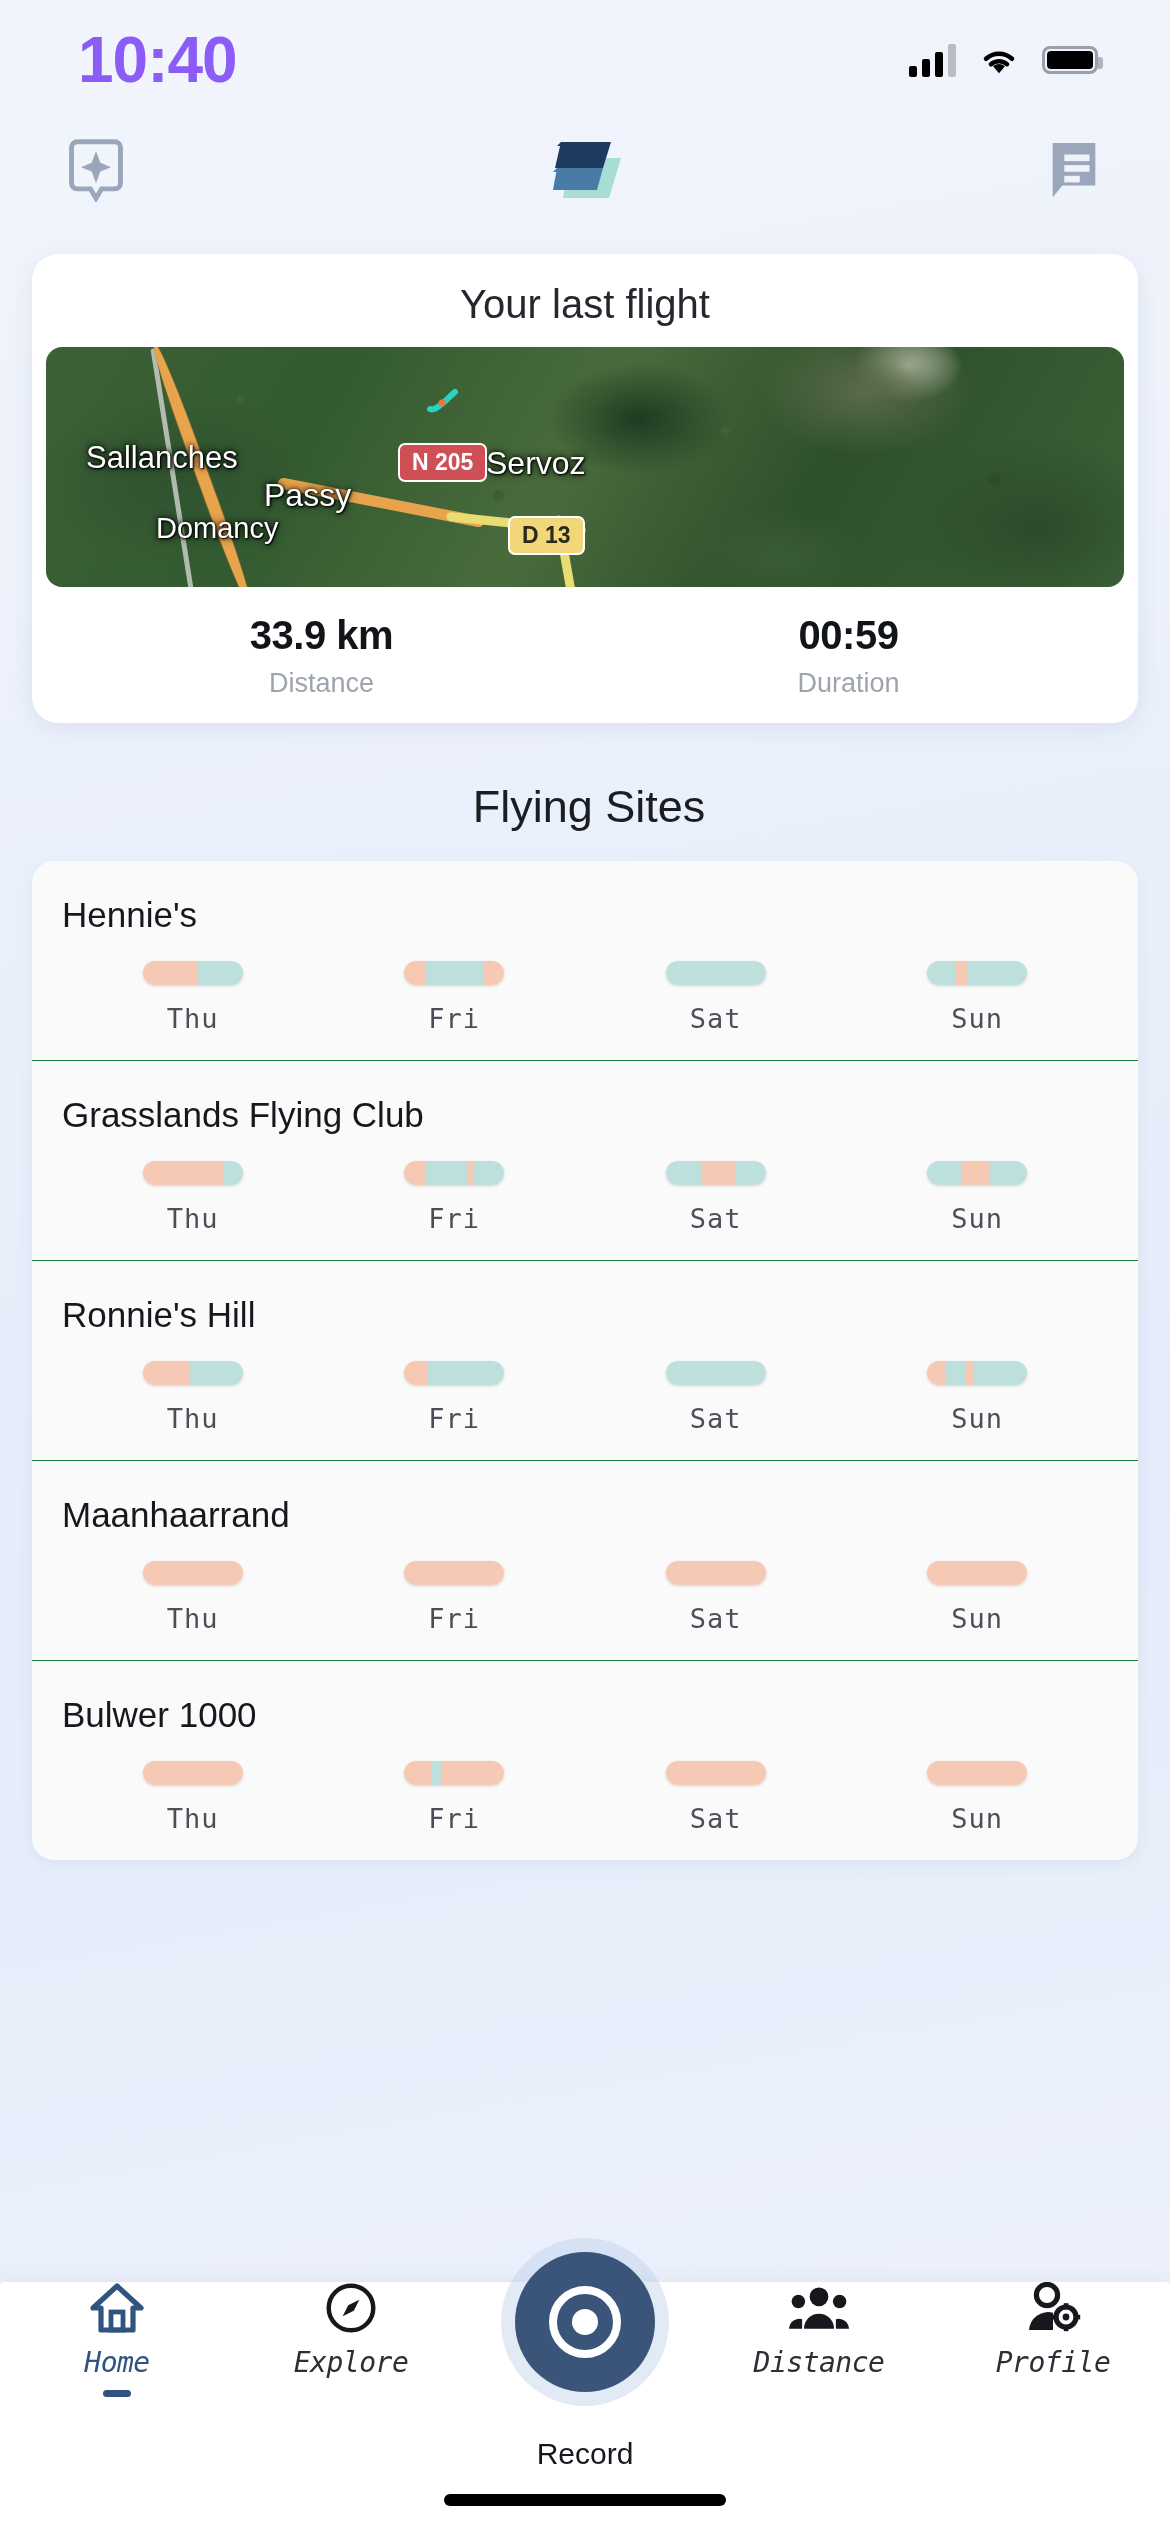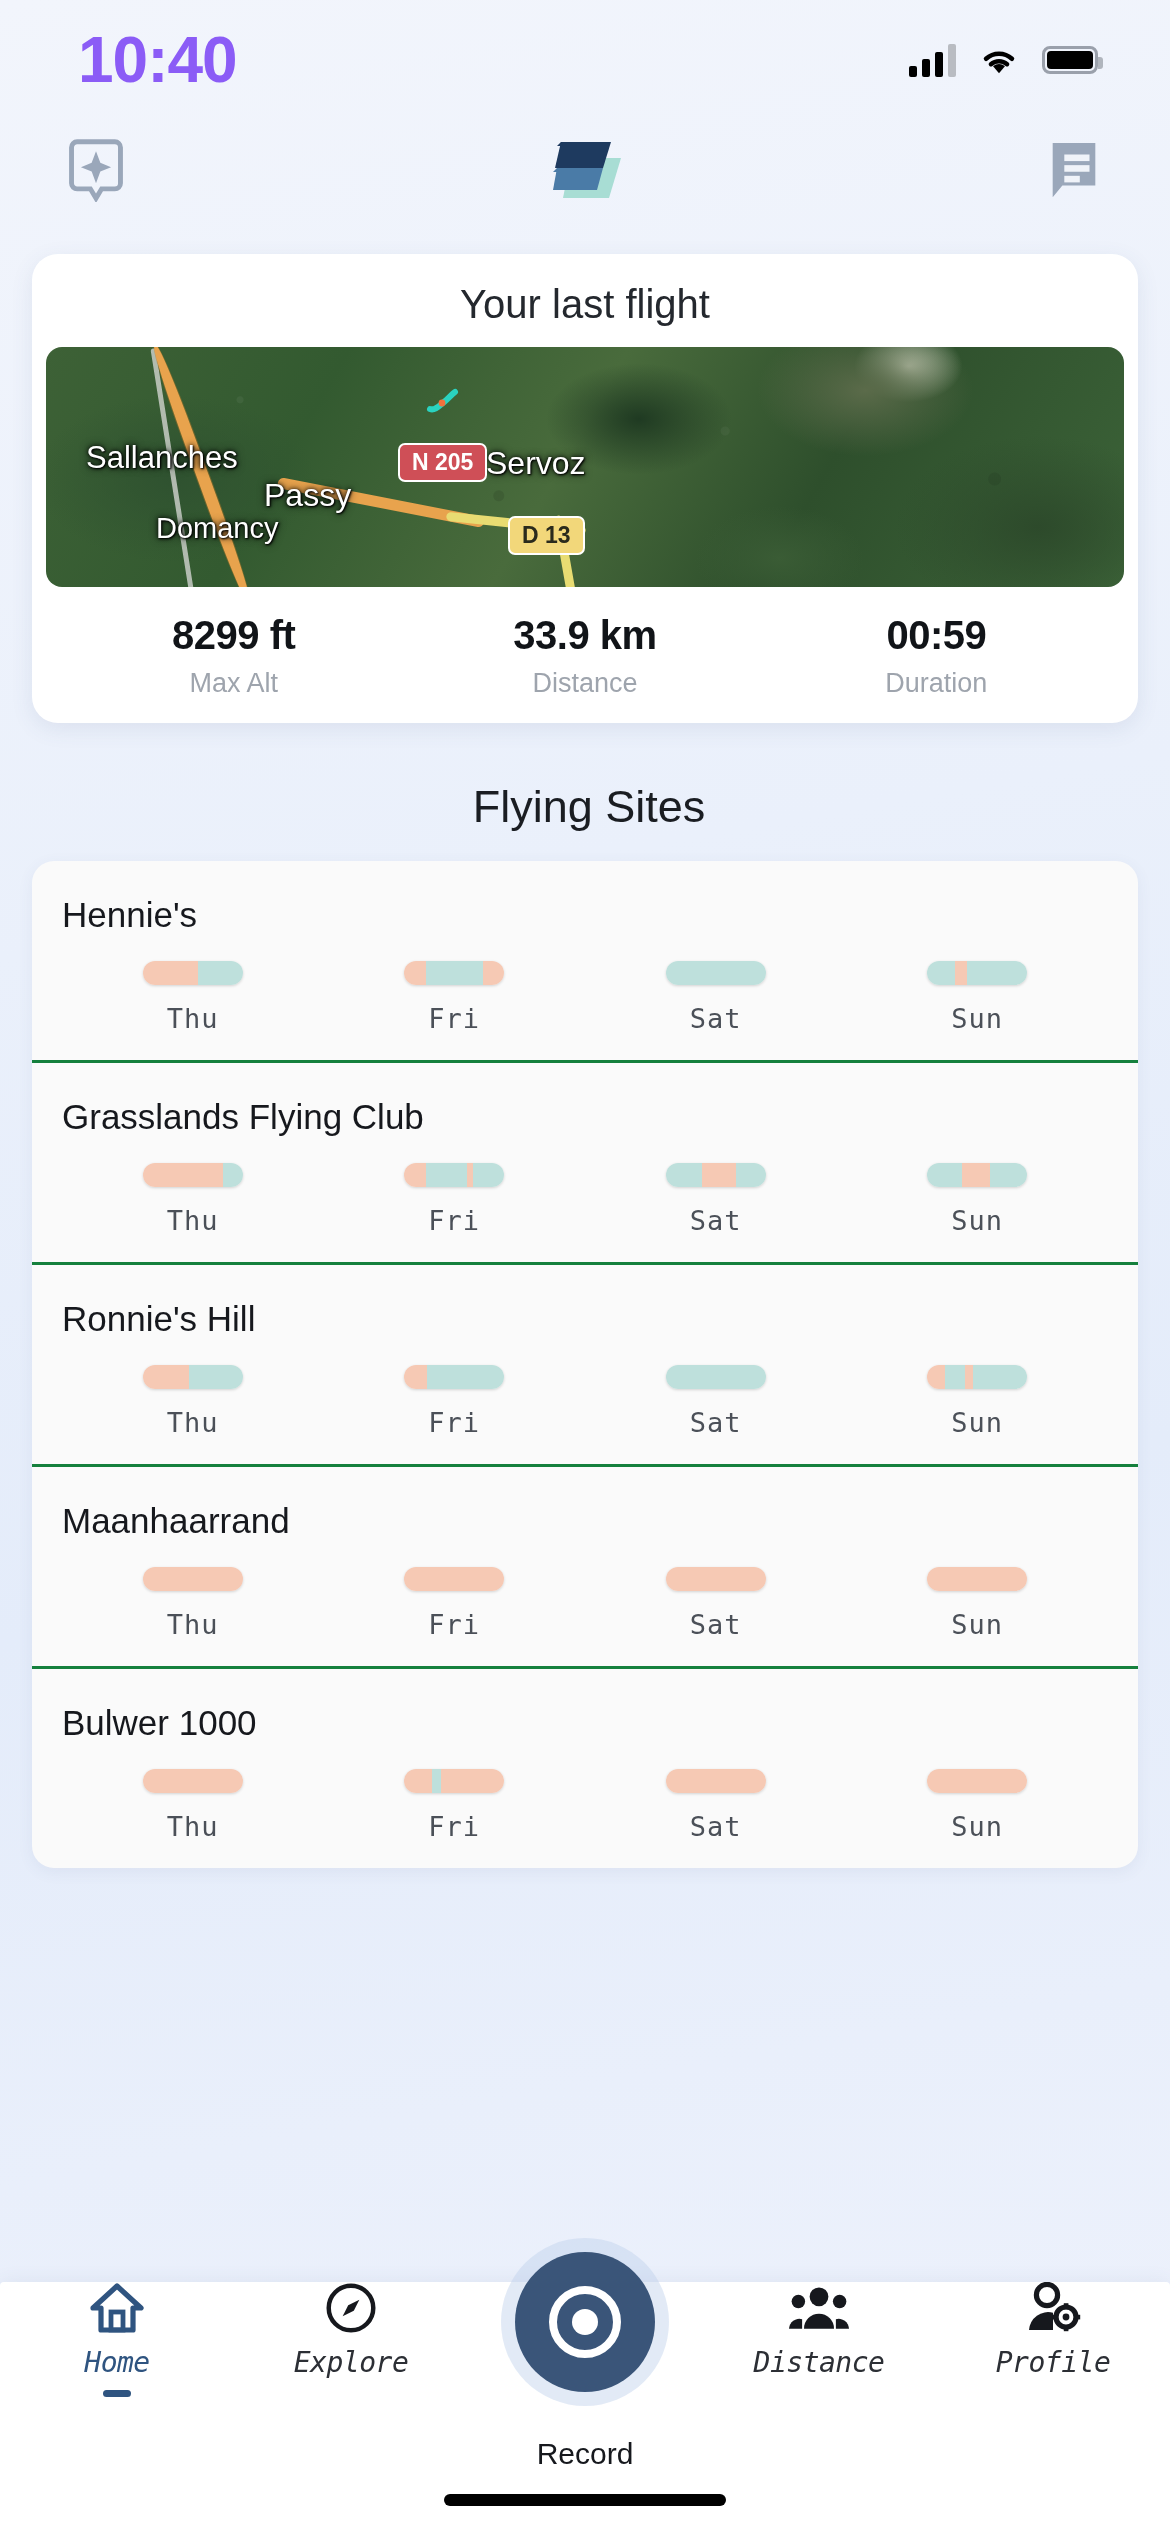--- a/index.html
+++ b/index.html
@@ -120,21 +120,21 @@
   
   .sites-title {
     text-align:center; font-size:45px; color:#1a1d22;
     font-weight:400; margin:58px 0 28px 8px;
   }
   .sites-card {
     margin:0 32px; background:#fafafa; border-radius:22px;
     box-shadow:0 4px 16px rgba(70,90,130,.07);
     overflow:hidden;
   }
-  .site-row { padding:34px 30px 26px 30px; border-bottom:3px solid #15803d; }
+  .site-row { padding:34px 30px 26px 30px; border-bottom:1px solid #15803d; }
   .site-row:last-child { border-bottom:none; }
   .site-name { font-size:35px; color:#16181d; font-weight:400; margin-bottom:26px; }
   .days { display:flex;text-align:right; }
   .day { flex:1; display:flex; flex-direction:column; align-items:center; }
   .bar {
     width:100px; height:24px; border-radius:12px; overflow:hidden;
     display:flex; box-shadow:0 1px 3px rgba(0,0,0,.16);
   }
   .bar span { display:block; height:100%; }
   .day-lbl {
@@ -247,24 +247,20 @@
     <div class="map-label" style="left:40px; top:93px; font-size:31px;">Sallanches</div>
     <div class="map-label" style="left:218px; top:130px; font-size:32px;">Passy</div>
     <div class="map-label" style="left:110px; top:165px; font-size:29px;">Domancy</div>
     <div class="map-label" style="left:440px; top:98px; font-size:32px;">Servoz</div>
 
     <div class="shield shield-red" style="left:352px; top:96px;">N 205</div>
     <div class="shield shield-yellow" style="left:462px; top:169px;">D 13</div>
   </div>
 
   <div class="stats">
-    <div class="stat">
-      <div class="stat-val">8299 ft</div>
-      <div class="stat-lbl">Max Alt</div>
-    </div>
     <div class="stat">
       <div class="stat-val">33.9 km</div>
       <div class="stat-lbl">Distance</div>
     </div>
     <div class="stat">
       <div class="stat-val">00:59</div>
       <div class="stat-lbl">Duration</div>
     </div>
   </div>
 </div>

